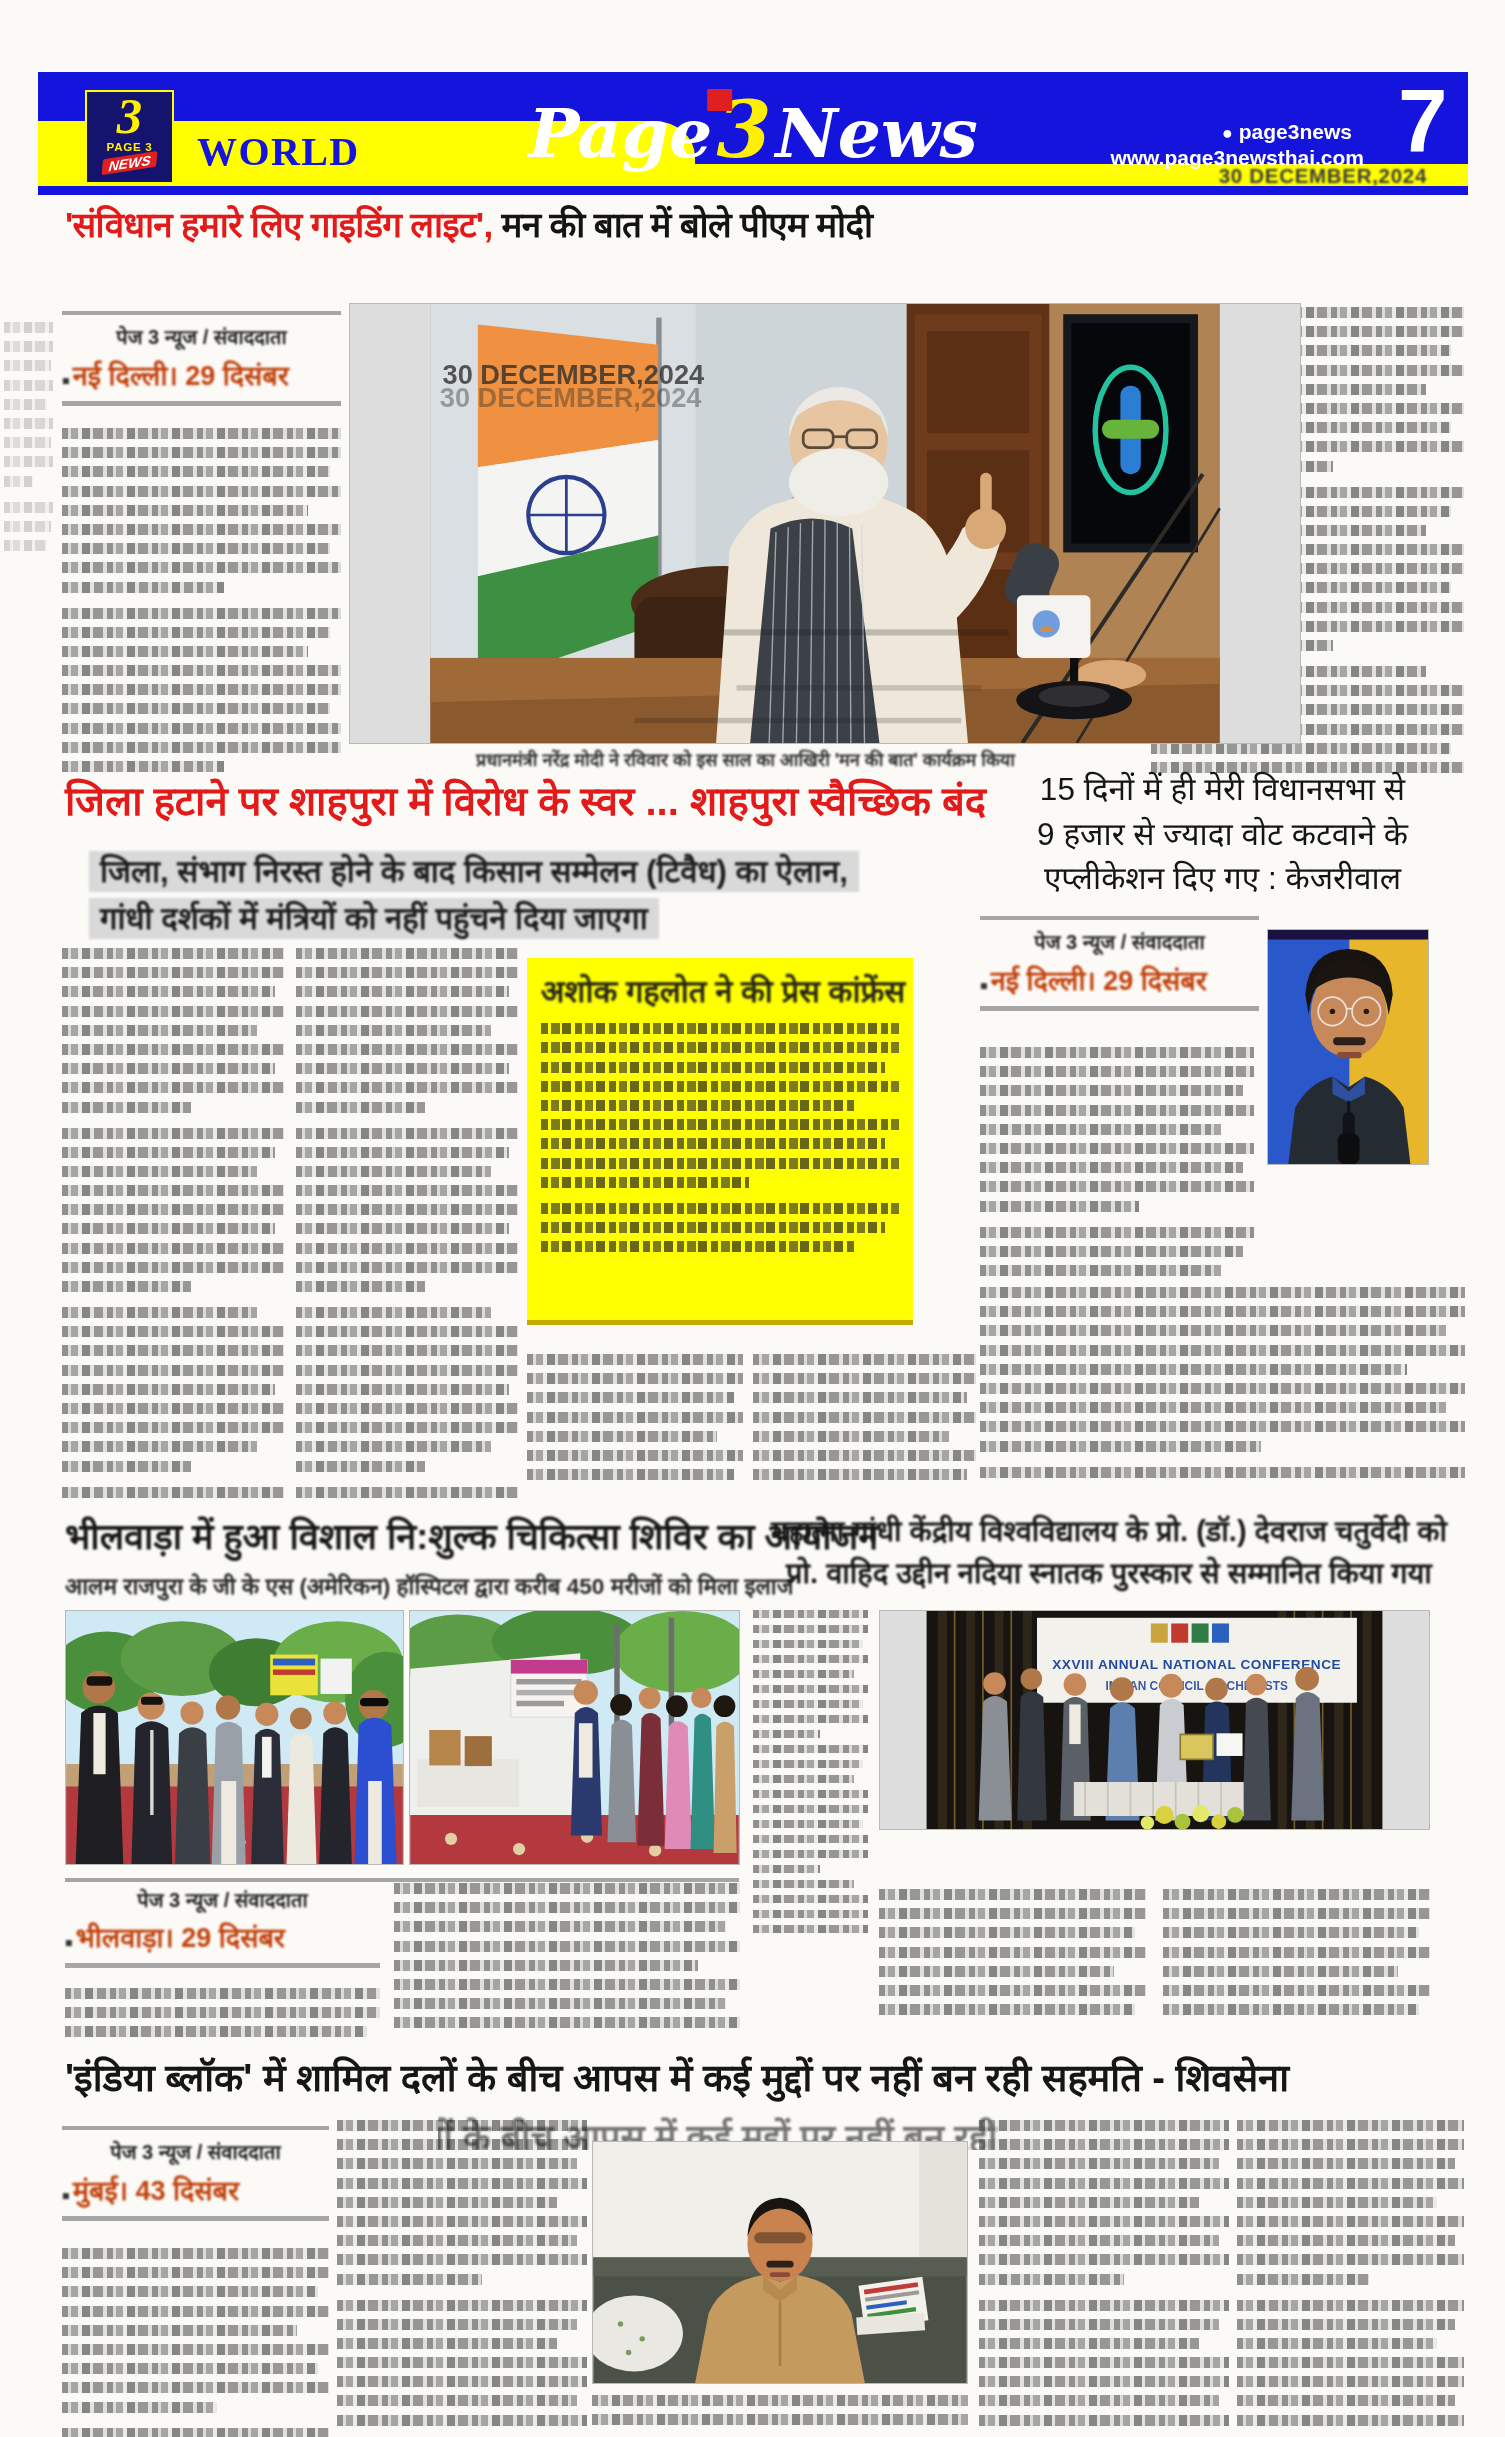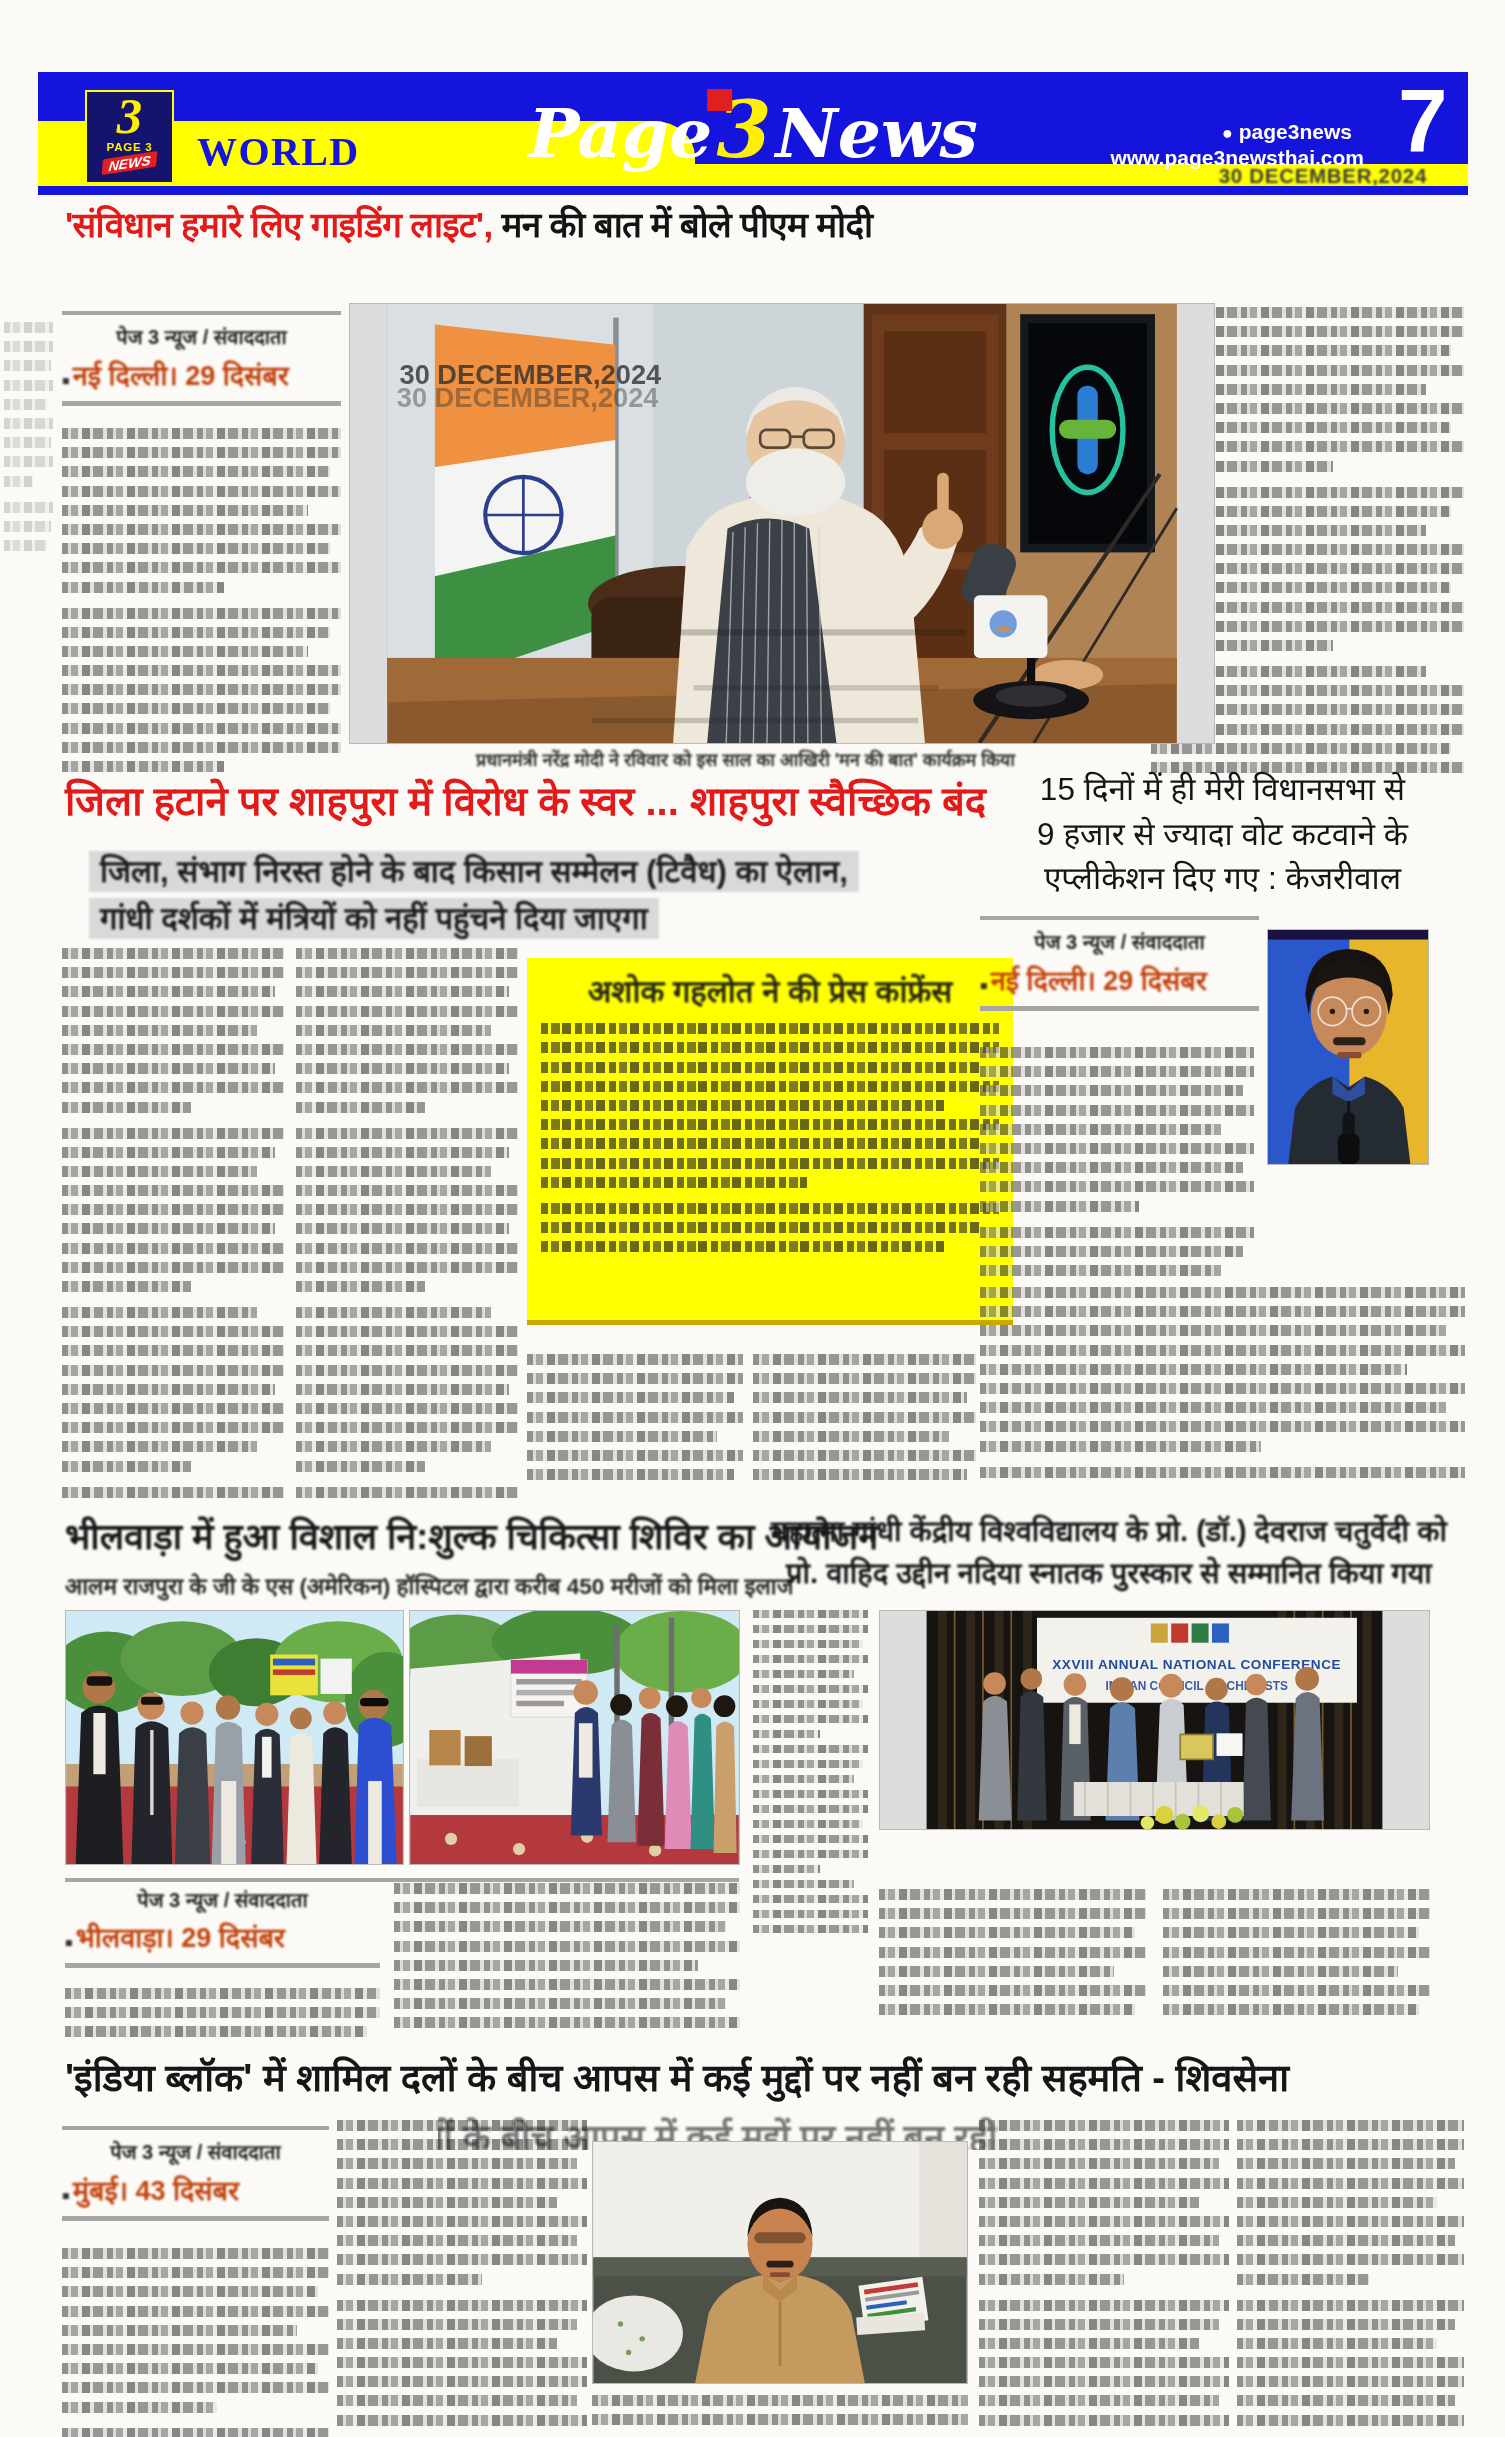--- a/index.html
+++ b/index.html
@@ -74,21 +74,21 @@
   .noise-line:nth-child(4n+3){width:96%;}
   .noise-line:nth-child(7n+5){width:88%;}
   .noise-line:nth-child(9n){width:58%;margin-bottom:15px;}
   .noise-sm .noise-line{height:8.2px;margin-bottom:6.8px;}
   .noise-dark .noise-line{opacity:.72;filter:blur(0.7px);
     background:repeating-linear-gradient(90deg,#3a3a22 0 6.8px,transparent 6.8px 10.3px,#4a4a2c 10.3px 18.5px,
       transparent 18.5px 21px,#2e2e1e 21px 30px,transparent 30px 34px);}
   .faint{opacity:.35;}
 
   
-  .yellow-box{position:absolute;left:527px;top:958px;width:486px;height:367px;background:var(--banner-yellow);
+  .yellow-box{position:absolute;left:527px;top:958px;width:386px;height:367px;background:var(--banner-yellow);
               border-bottom:5.5px solid #c8a900;padding:11px 13.7px;}
   .yb-title{text-align:center;font-size:31px;font-weight:800;color:#262618;filter:blur(0.8px);margin-bottom:12.3px;white-space:nowrap;}
   .photo{position:absolute;border:1.4px solid #b9b9b9;background:#ddd;}
   .photo svg{display:block;width:100%;height:100%;}
   svg text{font-family:"Liberation Sans","DejaVu Sans",sans-serif;}
   .caption{position:absolute;left:383px;top:747px;width:725px;text-align:center;font-size:18px;
            font-weight:bold;color:#333;filter:blur(1px);}
   .ghost{position:absolute;left:438px;top:2112px;width:561px;height:38px;overflow:hidden;}
   .ghost span{display:inline-block;white-space:nowrap;font-size:36px;font-weight:800;color:#1a1a1a;
               opacity:.6;filter:blur(1.1px);transform:translateX(-356px);}
@@ -178,21 +178,21 @@
       <div class="noise-line"></div>
       <div class="noise-line"></div>
       <div class="noise-line"></div>
       <div class="noise-line"></div>
       <div class="noise-line"></div>
       <div class="noise-line"></div>
       <div class="noise-line"></div>
       <div class="noise-line"></div>
     </div>
 
-  <div class="photo" style="left:349px;top:303px;width:866px;height:441px;text-align:center;">
+  <div class="photo" style="left:349px;top:303px;width:952px;height:441px;text-align:center;">
     <svg viewBox="0 0 1160 645">
       <rect width="1160" height="645" fill="#c2a183"></rect>
       <rect x="0" y="0" width="420" height="645" fill="#d9dfe2"></rect>
       <rect x="390" y="0" width="340" height="430" fill="#cdd5d8"></rect>
       <rect x="700" y="0" width="210" height="560" fill="#5f3317"></rect>
       <rect x="712" y="15" width="186" height="545" fill="#6e3c1c"></rect>
       <rect x="730" y="40" width="150" height="150" fill="#5a2f13"></rect>
       <rect x="730" y="215" width="150" height="150" fill="#5a2f13"></rect>
       <rect x="730" y="390" width="150" height="140" fill="#5a2f13"></rect>
       <rect x="910" y="0" width="250" height="560" fill="#b08354"></rect>

